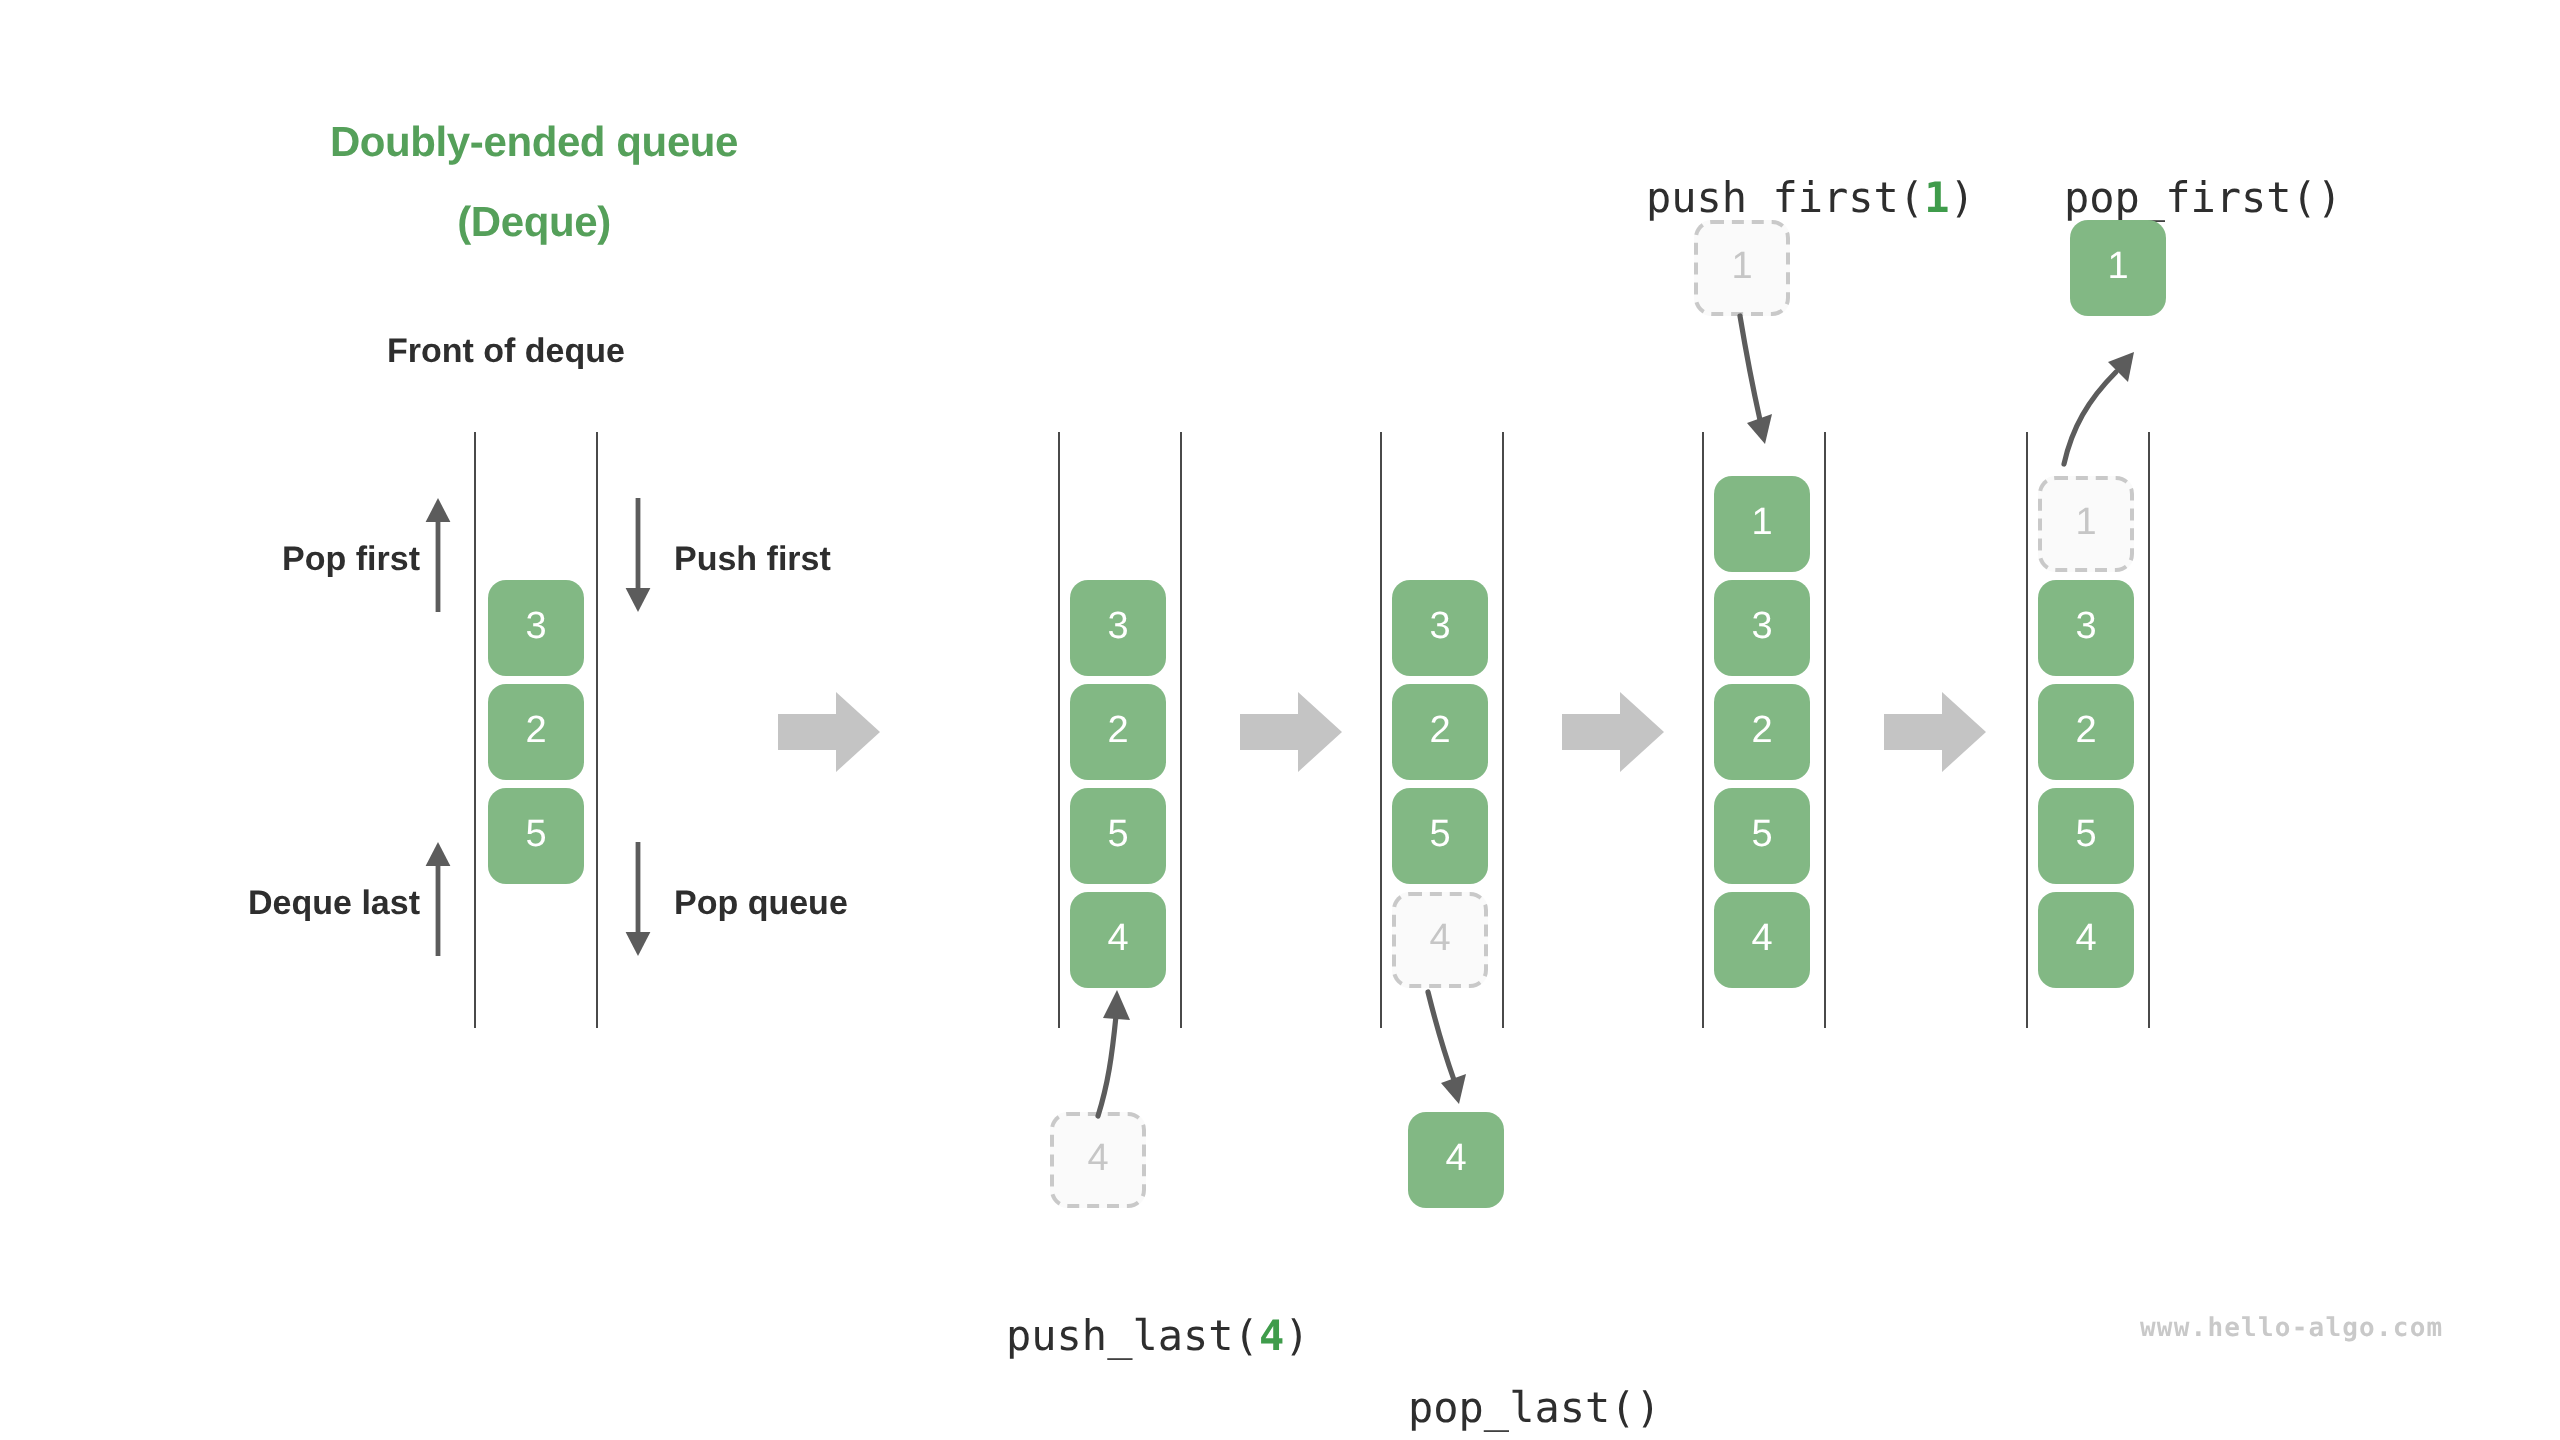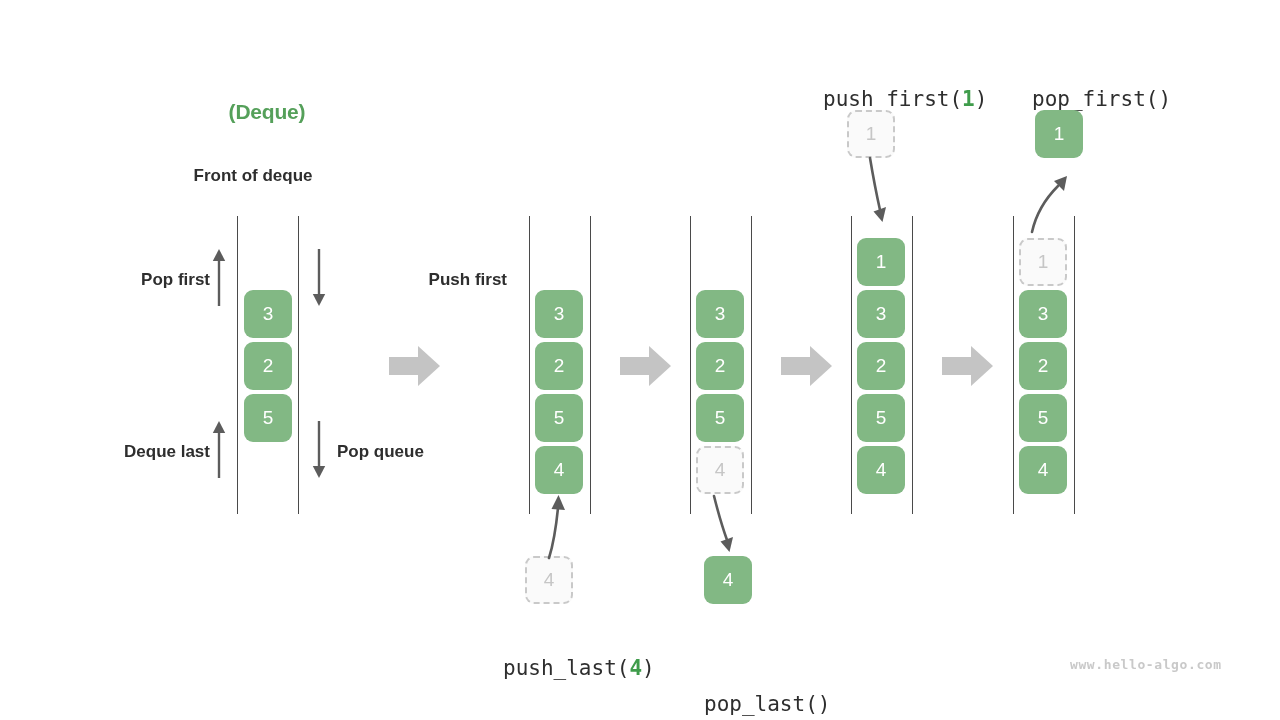--- a/index.html
+++ b/index.html
@@ -88,29 +88,30 @@
   .steparrow svg { display: block; }
 
   
   .curve svg { display: block; overflow: visible; }
 </style>
 </head>
 <body>
 
 <div id="stage">
 
+  <div class="abs title" style="left:142px; top:60px; width:250px;">Doubly-ended queue</div>
   <div class="abs title" style="left:142px; top:100px; width:250px;">(Deque)</div>
 
   <div class="abs section-label" style="left:128px; top:166px; width:250px;">Front of deque</div>
 
   <div class="abs rail" style="left:237px; top:216px; height:298px;"></div>
   <div class="abs rail" style="left:298px; top:216px; height:298px;"></div>
 
   <div class="abs section-label" style="left:40px; top:270px; width:170px; text-align:right;">Pop first</div>
-  <div class="abs section-label" style="left:337px; top:270px; width:170px; text-align:right;">Push first</div>
+  <div class="abs section-label" style="left:337px; top:270px; width:170px; text-align:left;">Push first</div>
   <div class="abs section-label" style="left:40px; top:442px; width:170px; text-align:right;">Deque last</div>
   <div class="abs section-label" style="left:337px; top:442px; width:170px; text-align:left;">Pop queue</div>
 
   <div class="abs sidearrow" style="left:209px; top:248px;">
     <svg width="20" height="60" viewBox="0 0 20 60">
       <line x1="10" y1="58" x2="10" y2="10" stroke="#5c5c5c" stroke-width="2.4"></line>
       <path d="M10 1 L16.2 13 L3.8 13 Z" fill="#5c5c5c"></path>
     </svg>
   </div>
   <div class="abs sidearrow" style="left:309px; top:248px;">

